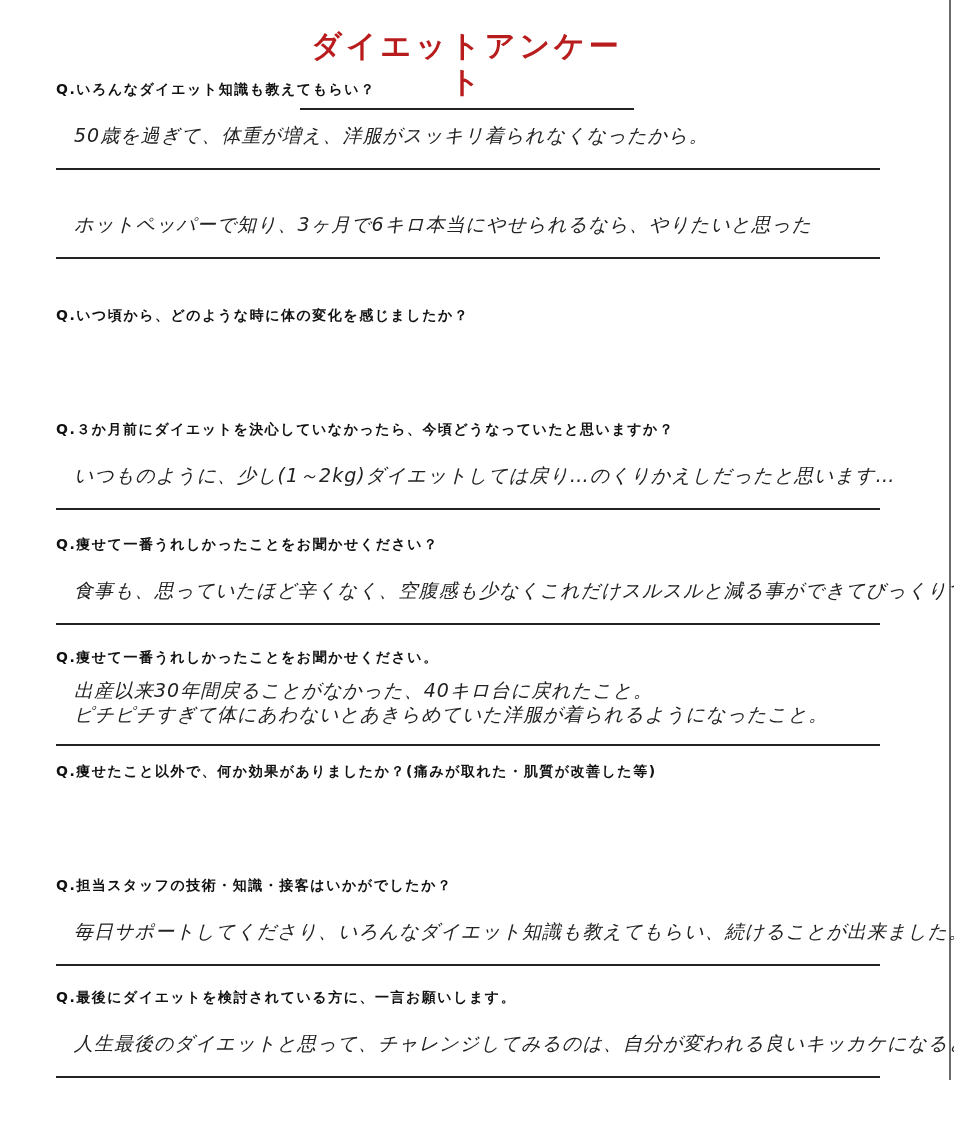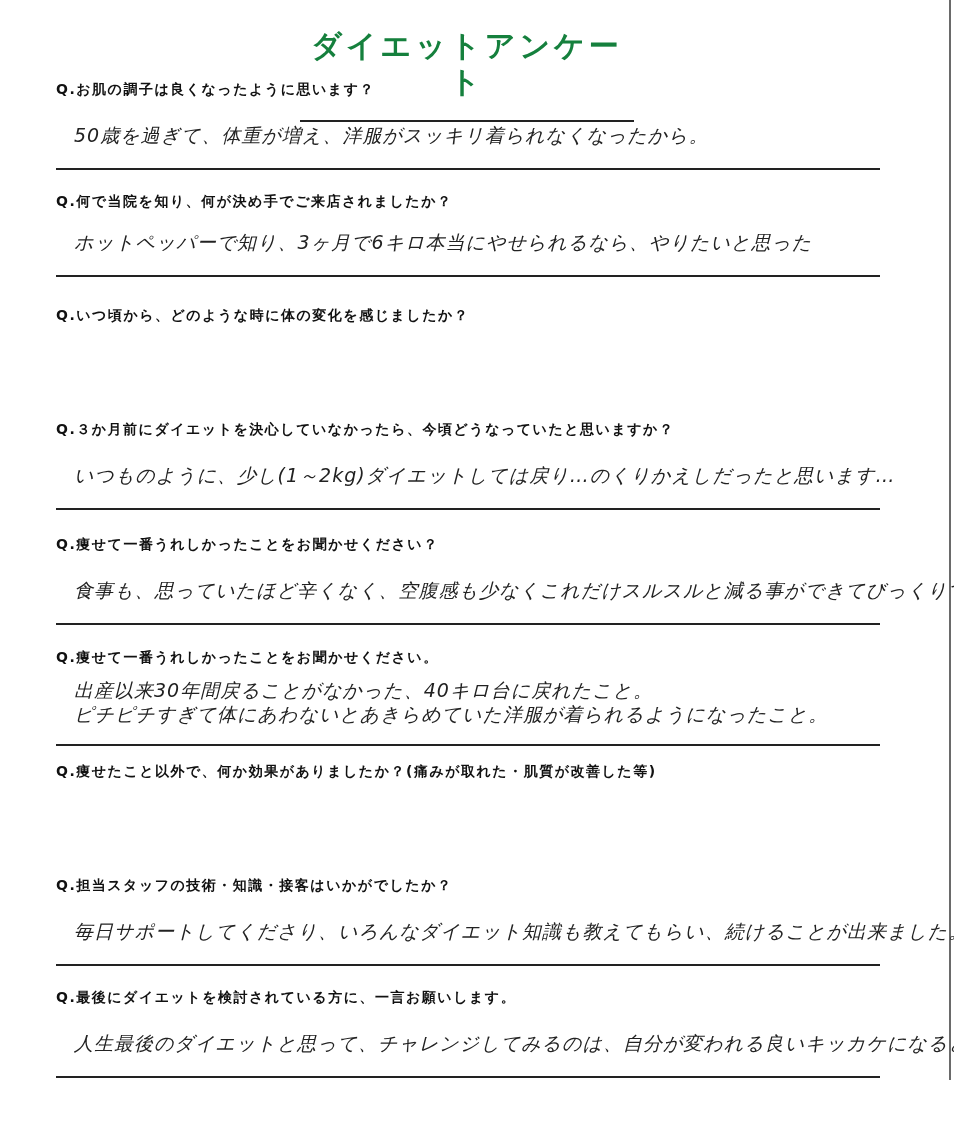--- a/index.html
+++ b/index.html
@@ -28,23 +28,23 @@
       top: 28px;
       left: 300px;
       width: 334px;
       text-align: center;
     }
     .title {
       font-family: "DejaVu Serif", serif;
       font-weight: bold;
       font-size: 30px;
       letter-spacing: 4px;
-      color: #15803d;
+      color: #b91c1c;
       line-height: 36px;
-      padding-bottom: 20px;
+      padding-bottom: 8px;
       border-bottom: 2px solid #222;
       display: block;
     }
     .qa {
       position: absolute;
       left: 56px;
       width: 824px;
     }
     .question {
       font-family: "DejaVu Sans", sans-serif;
@@ -82,28 +82,27 @@
 </head>
 <body>
 
 <div class="right-edge"></div>
 
 <div class="title-wrap">
   <span class="title">ダイエットアンケート</span>
 </div>
 
 <div class="qa" style="top:80px;">
-  <div class="question">Q.お肌の調子は良くなったように思います？</div>
+  <div class="question">Q.いろんなダイエット知識も教えてもらい？</div>
   <div class="answer" style="margin-top:22px;">
     <span class="answer-line">50歳を過ぎて、体重が増え、洋服がスッキリ着られなくなったから。</span>
   </div>
 </div>
 
 <div class="qa" style="top:192px;">
-  <div class="question">Q.何で当院を知り、何が決め手でご来店されましたか？</div>
   <div class="answer" style="margin-top:17px;">
     <span class="answer-line">ホットペッパーで知り、3ヶ月で6キロ本当にやせられるなら、やりたいと思った</span>
   </div>
 </div>
 
 <div class="qa" style="top:306px;">
   <div class="question">Q.いつ頃から、どのような時に体の変化を感じましたか？</div>
 </div>
 
 <div class="qa" style="top:420px;">

